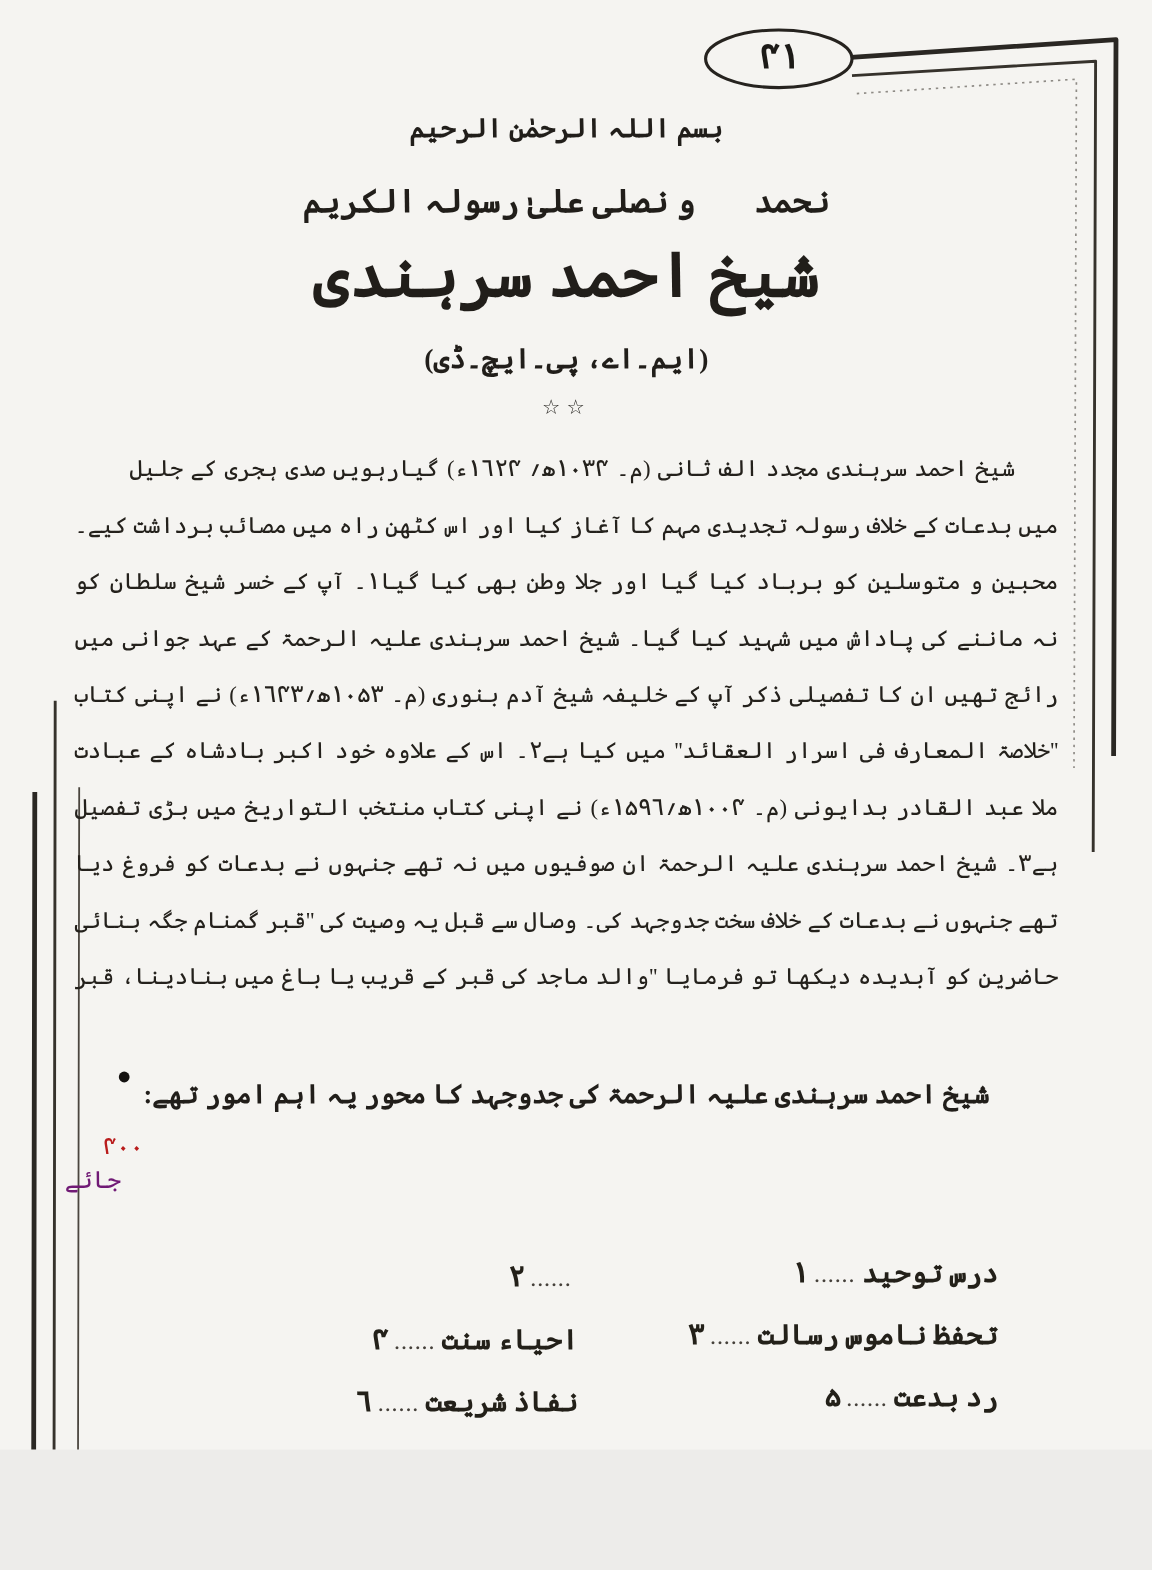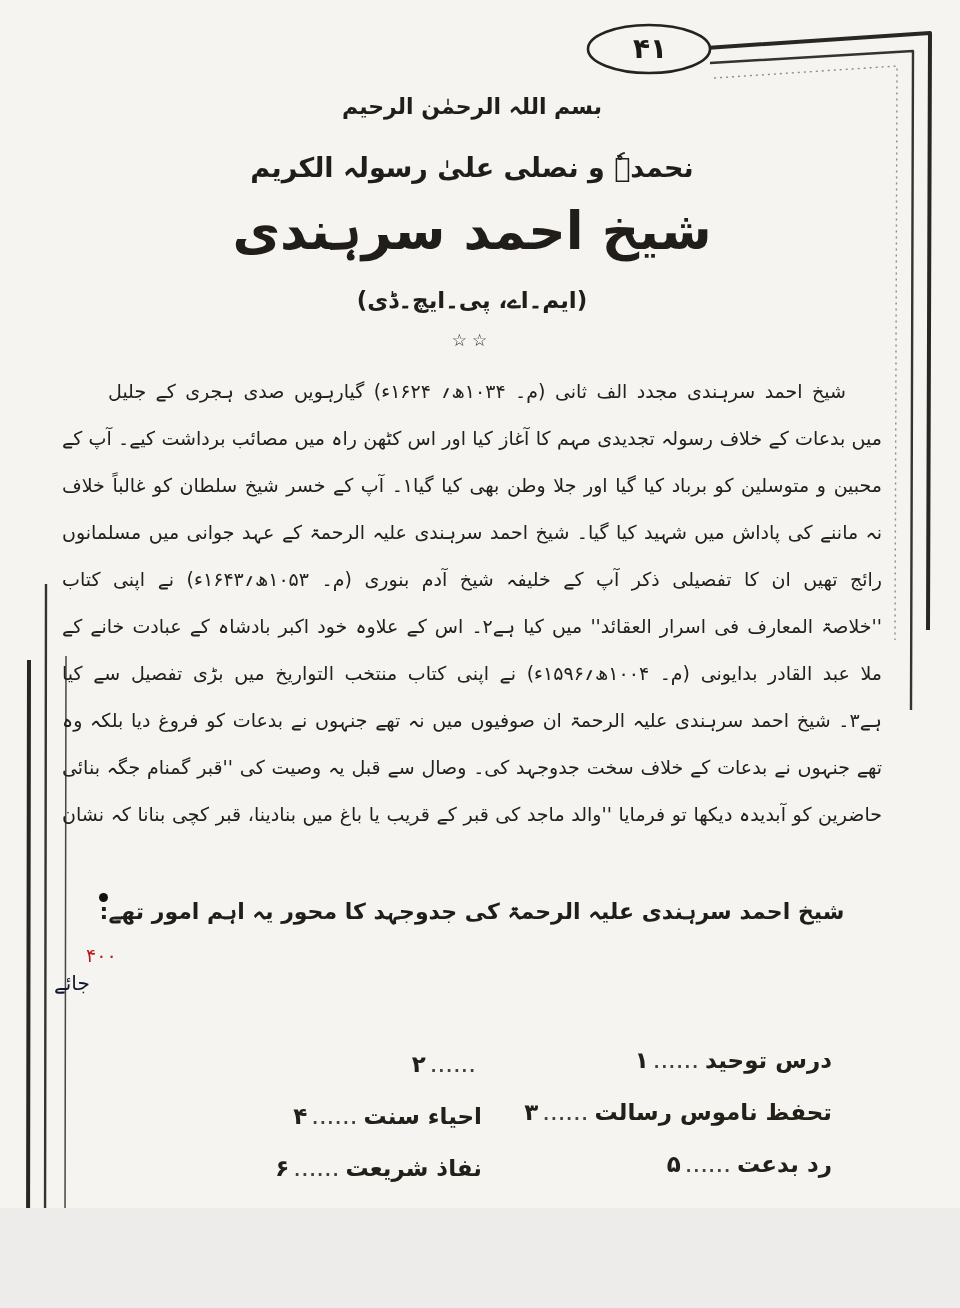--- a/index.html
+++ b/index.html
@@ -1,37 +1,37 @@
 <!DOCTYPE html>
 <html lang="ur" dir="rtl"><head>
 <meta charset="utf-8">
 <style>
   html,body{margin:0;padding:0;}
   body{width:960px;height:1308px;background:#edecea;font-family:"DejaVu Sans",sans-serif;}
-  .page{position:relative;width:960px;height:1208px;background:#f5f4f1;overflow:hidden;color:#211e1a;direction:rtl;}
+  .page{position:relative;width:960px;height:1208px;background:#f5f4f1;overflow:hidden;color:#211e1a;direction:rtl;font-family:Liberation Serif, serif;}
   .frame-svg{position:absolute;left:0;top:0;width:960px;height:1308px;pointer-events:none;}
   .badge{position:absolute;text-align:center;font-weight:bold;color:#1c1a17;}
   .badge-top{left:590px;top:31px;width:120px;height:36px;line-height:36px;font-size:28px;}
   .badge-bottom{left:252px;top:1232px;width:126px;height:40px;line-height:40px;font-size:32px;letter-spacing:2px;}
   .content{position:absolute;left:62px;top:0;width:820px;direction:rtl;}
   .center{text-align:center;}
   .bismillah{margin-top:90px;font-size:22px;font-weight:bold;line-height:34px;}
   .hamd{margin-top:26px;font-size:27px;font-weight:bold;line-height:36px;}
   .main-title{margin-top:10px;font-size:52px;font-weight:bold;line-height:70px;letter-spacing:1px;}
   .author{margin-top:20px;font-size:29px;font-weight:bold;line-height:40px;}
   .degrees{margin-top:18px;font-size:23px;line-height:32px;font-weight:bold;}
   .stars{margin-top:12px;font-size:17px;line-height:24px;letter-spacing:5px;color:#2b2925;}
   .body-text{margin-top:16px;font-size:19px;color:#24211c;}
   .body-line{height:47px;line-height:47px;text-align:justify;text-align-last:justify;overflow:hidden;}
   .body-line.first{padding-right:36px;padding-left:46px;}
   .list-heading{margin-top:56px;text-align:center;font-size:22px;font-weight:bold;line-height:36px;}
   .ink-dot{position:absolute;left:99px;top:893px;width:9px;height:9px;border-radius:50%;background:#141210;}
   .faint{position:absolute;direction:rtl;color:#b91c1c;}
   .faint-mark{left:86px;top:944px;font-size:19px;}
-  .faint-word{left:54px;top:971px;font-size:20px;color:#0f172a;}
+  .faint-word{left:54px;top:971px;font-size:20px;color:#701a75;}
   .list-item{position:absolute;display:flex;flex-direction:row;align-items:baseline;font-weight:bold;color:#232019;}
   .item-num{font-size:23px;}
   .item-dots{font-size:15px;letter-spacing:2px;margin:0 5px;color:#45403a;}
   .item-label{font-size:23px;}
   .li-1{top:1047px;right:128px;}
   .li-2{top:1051px;right:478px;}
   .li-3{top:1099px;right:128px;}
   .li-4{top:1103px;right:478px;}
   .li-5{top:1151px;right:128px;}
   .li-6{top:1155px;right:478px;}

